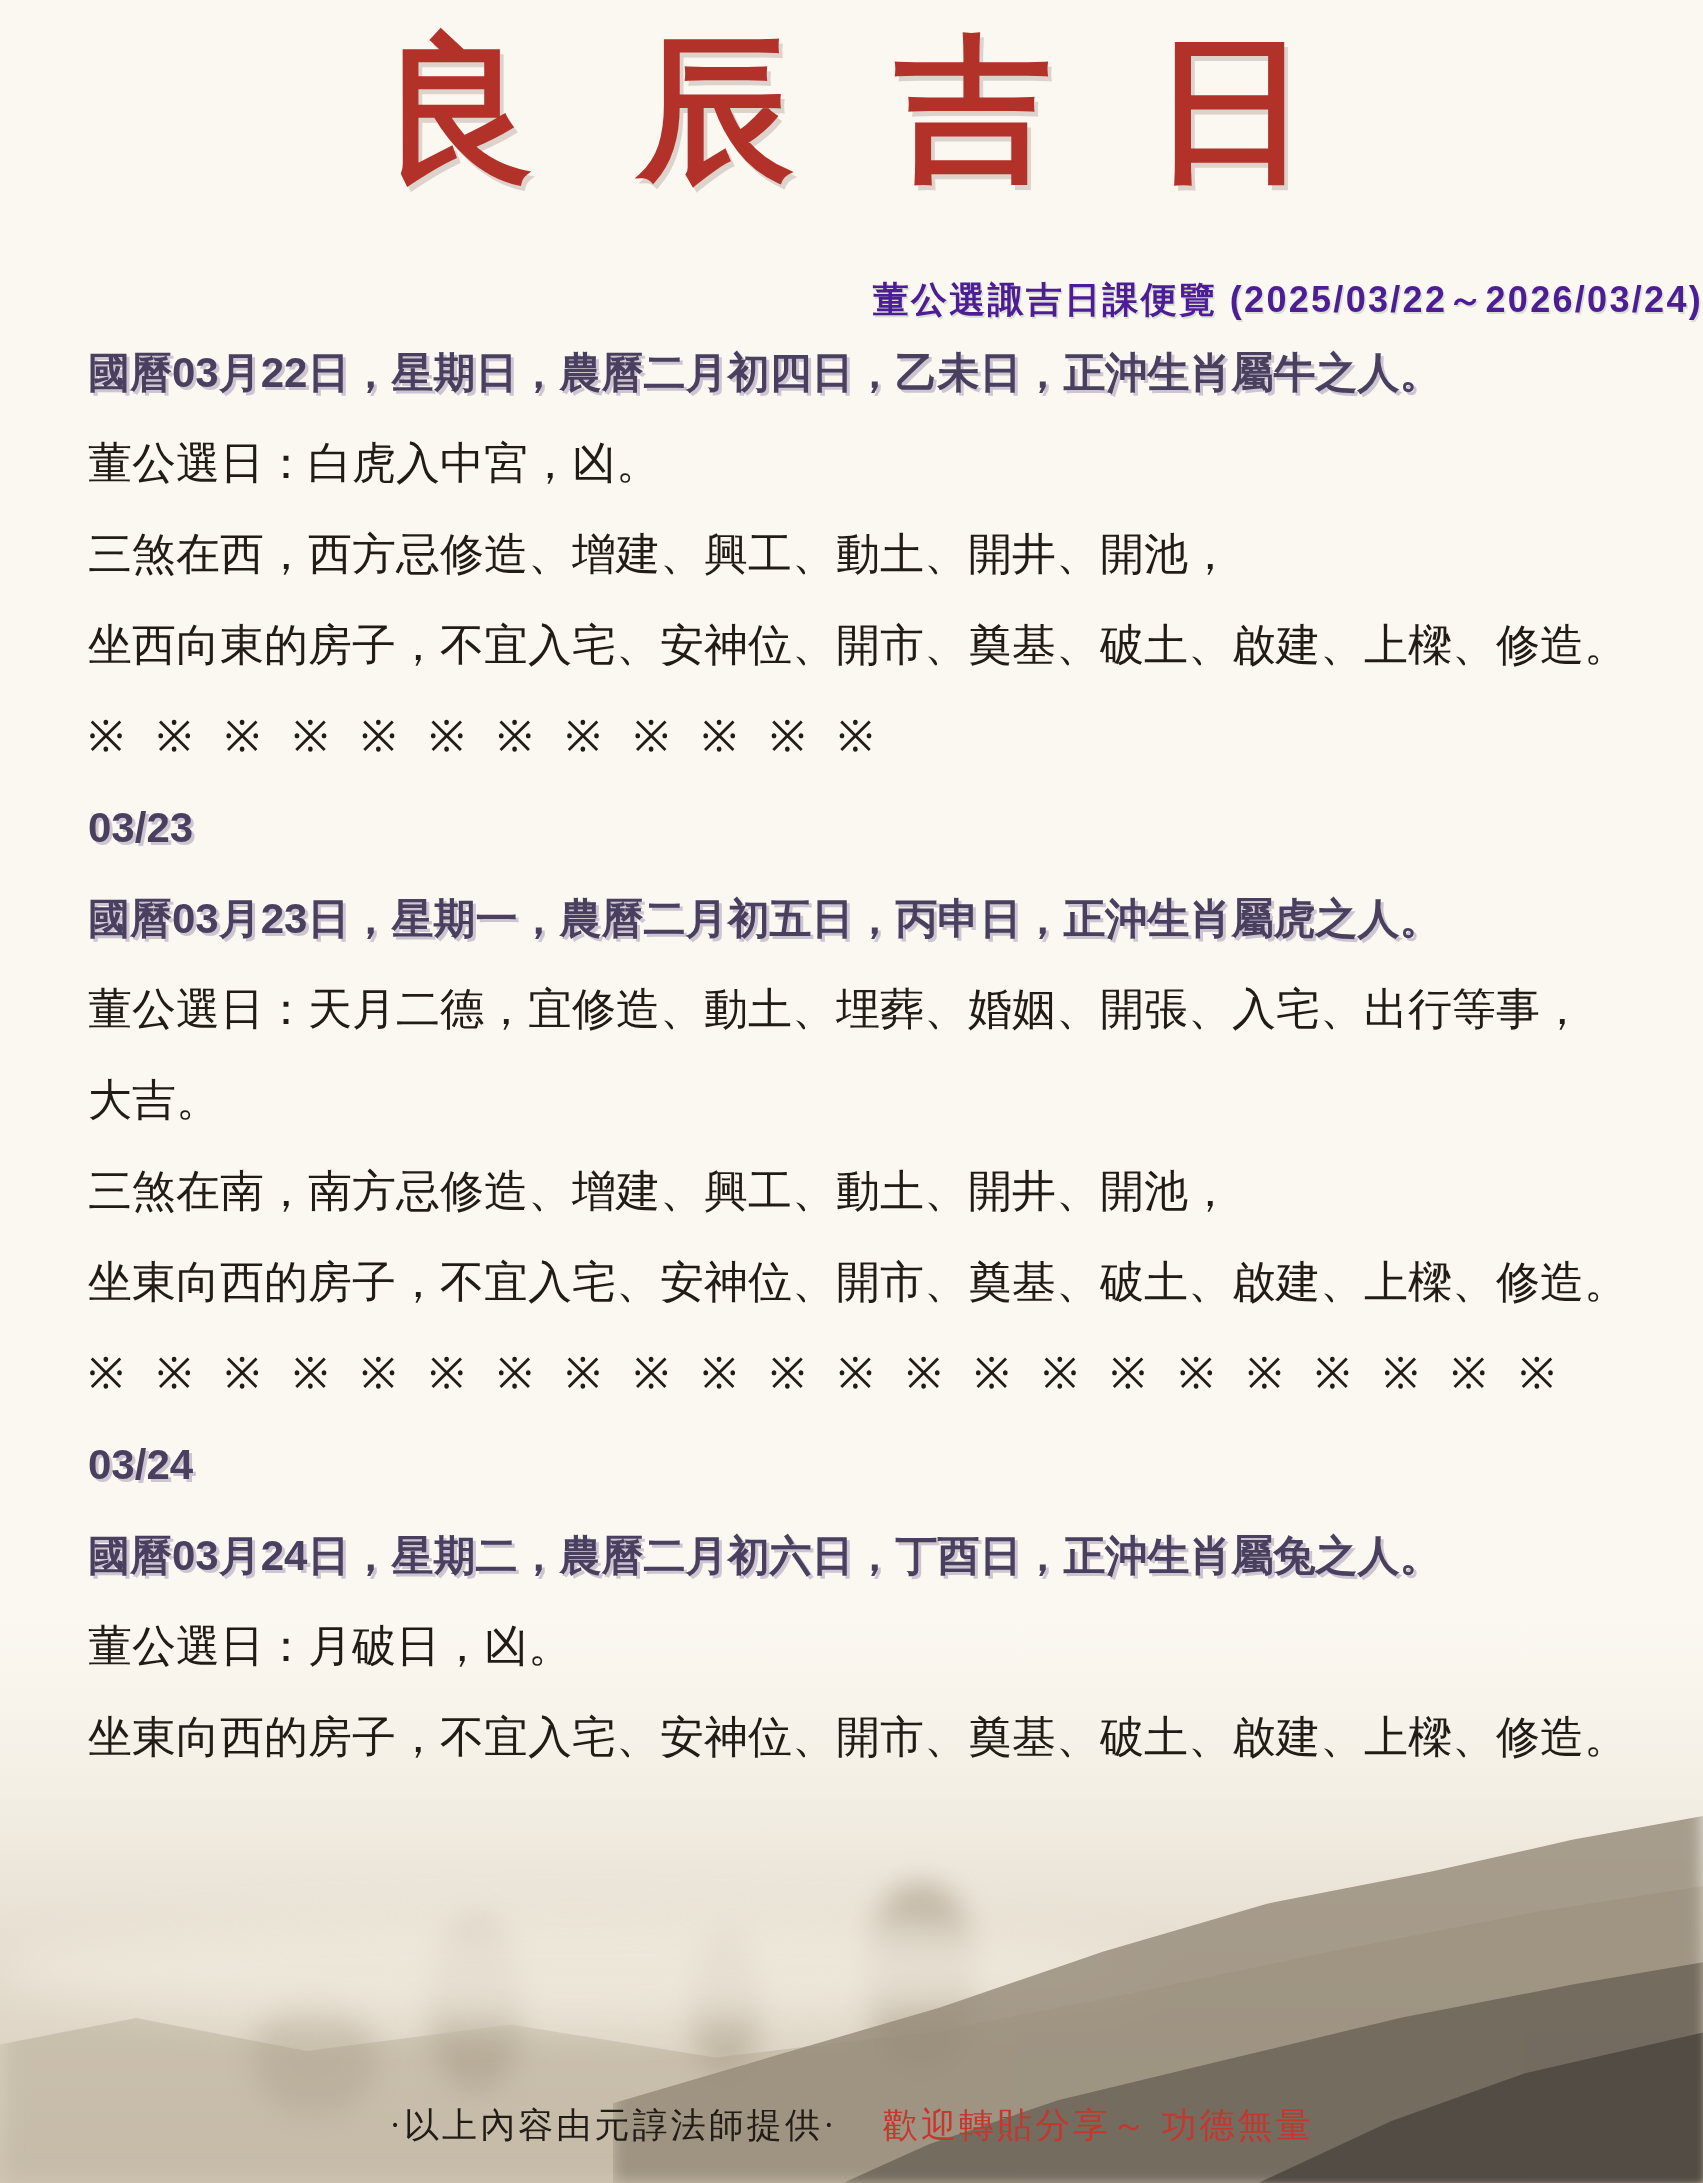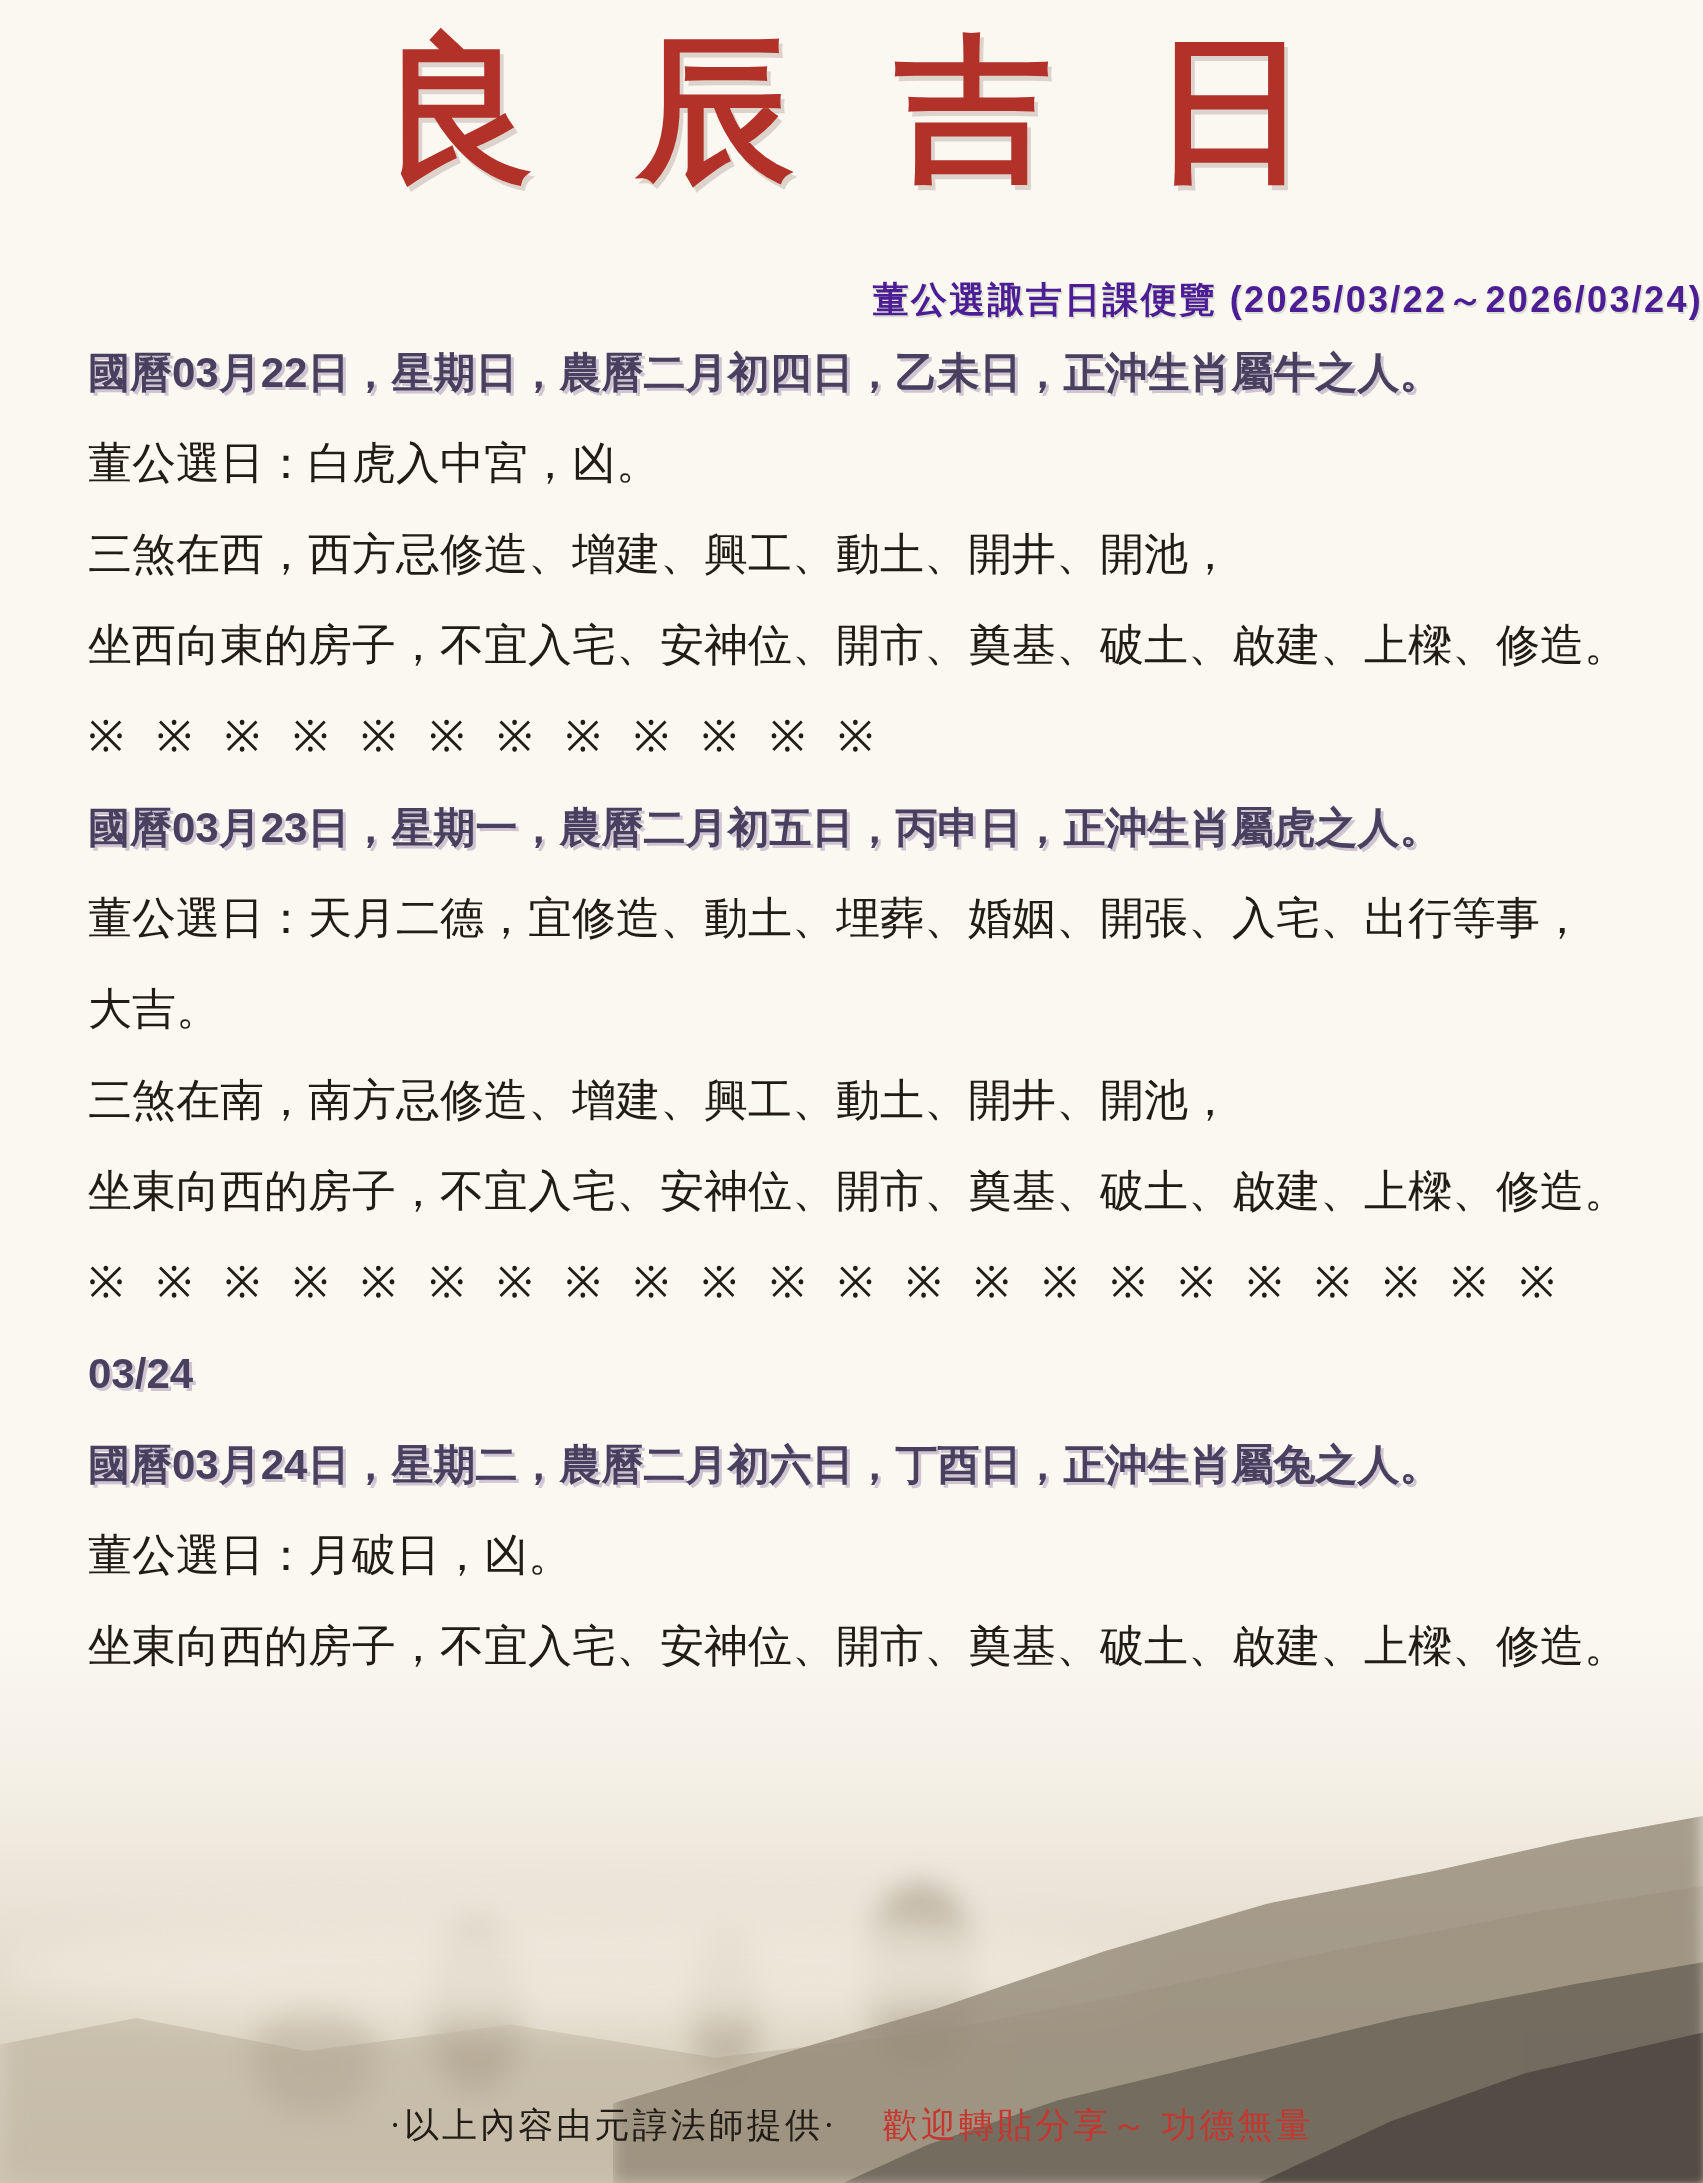--- a/index.html
+++ b/index.html
@@ -119,20 +119,21 @@
     <div class="subtitle">董公選諏吉日課便覽 (2025/03/22～2026/03/24)</div>
 
     <div class="body-text">
 
       <div class="line purple">國曆03月22日，星期日，農曆二月初四日，乙未日，正沖生肖屬牛之人。</div>
       <div class="line">董公選日：白虎入中宮，凶。</div>
       <div class="line">三煞在西，西方忌修造、增建、興工、動土、開井、開池，</div>
       <div class="line">坐西向東的房子，不宜入宅、安神位、開市、奠基、破土、啟建、上樑、修造。</div>
       <div class="line symbols">※ ※ ※ ※ ※ ※ ※ ※ ※ ※ ※ ※</div>
 
+      <div class="line date">03/23</div>
       <div class="line purple">國曆03月23日，星期一，農曆二月初五日，丙申日，正沖生肖屬虎之人。</div>
       <div class="line">董公選日：天月二德，宜修造、動土、埋葬、婚姻、開張、入宅、出行等事，</div>
       <div class="line">大吉。</div>
       <div class="line">三煞在南，南方忌修造、增建、興工、動土、開井、開池，</div>
       <div class="line">坐東向西的房子，不宜入宅、安神位、開市、奠基、破土、啟建、上樑、修造。</div>
       <div class="line symbols">※ ※ ※ ※ ※ ※ ※ ※ ※ ※ ※ ※ ※ ※ ※ ※ ※ ※ ※ ※ ※ ※</div>
 
       <div class="line date">03/24</div>
       <div class="line purple">國曆03月24日，星期二，農曆二月初六日，丁酉日，正沖生肖屬兔之人。</div>
       <div class="line">董公選日：月破日，凶。</div>

